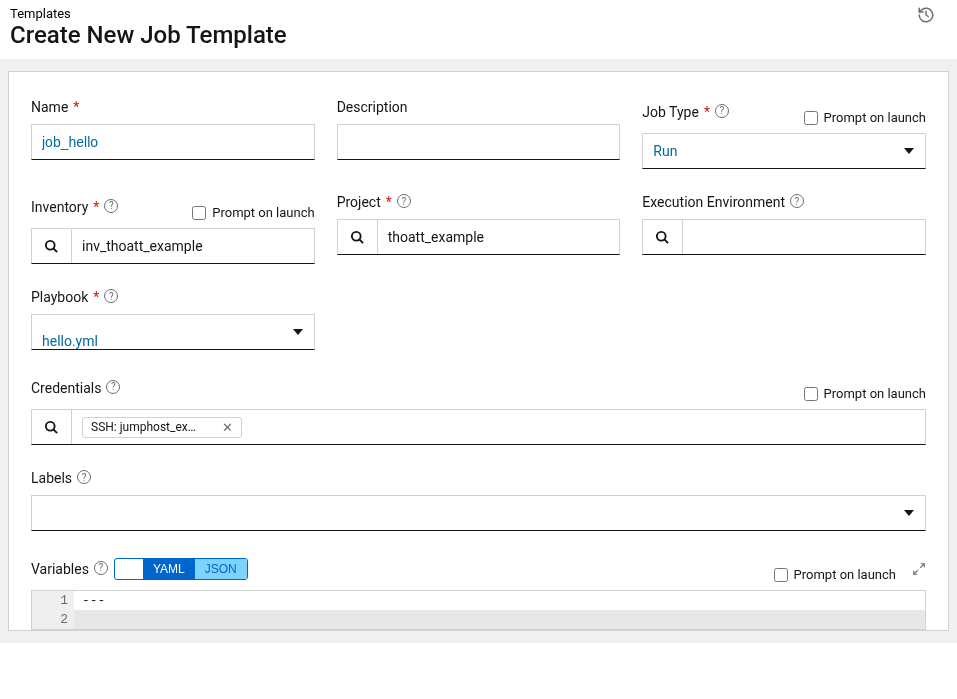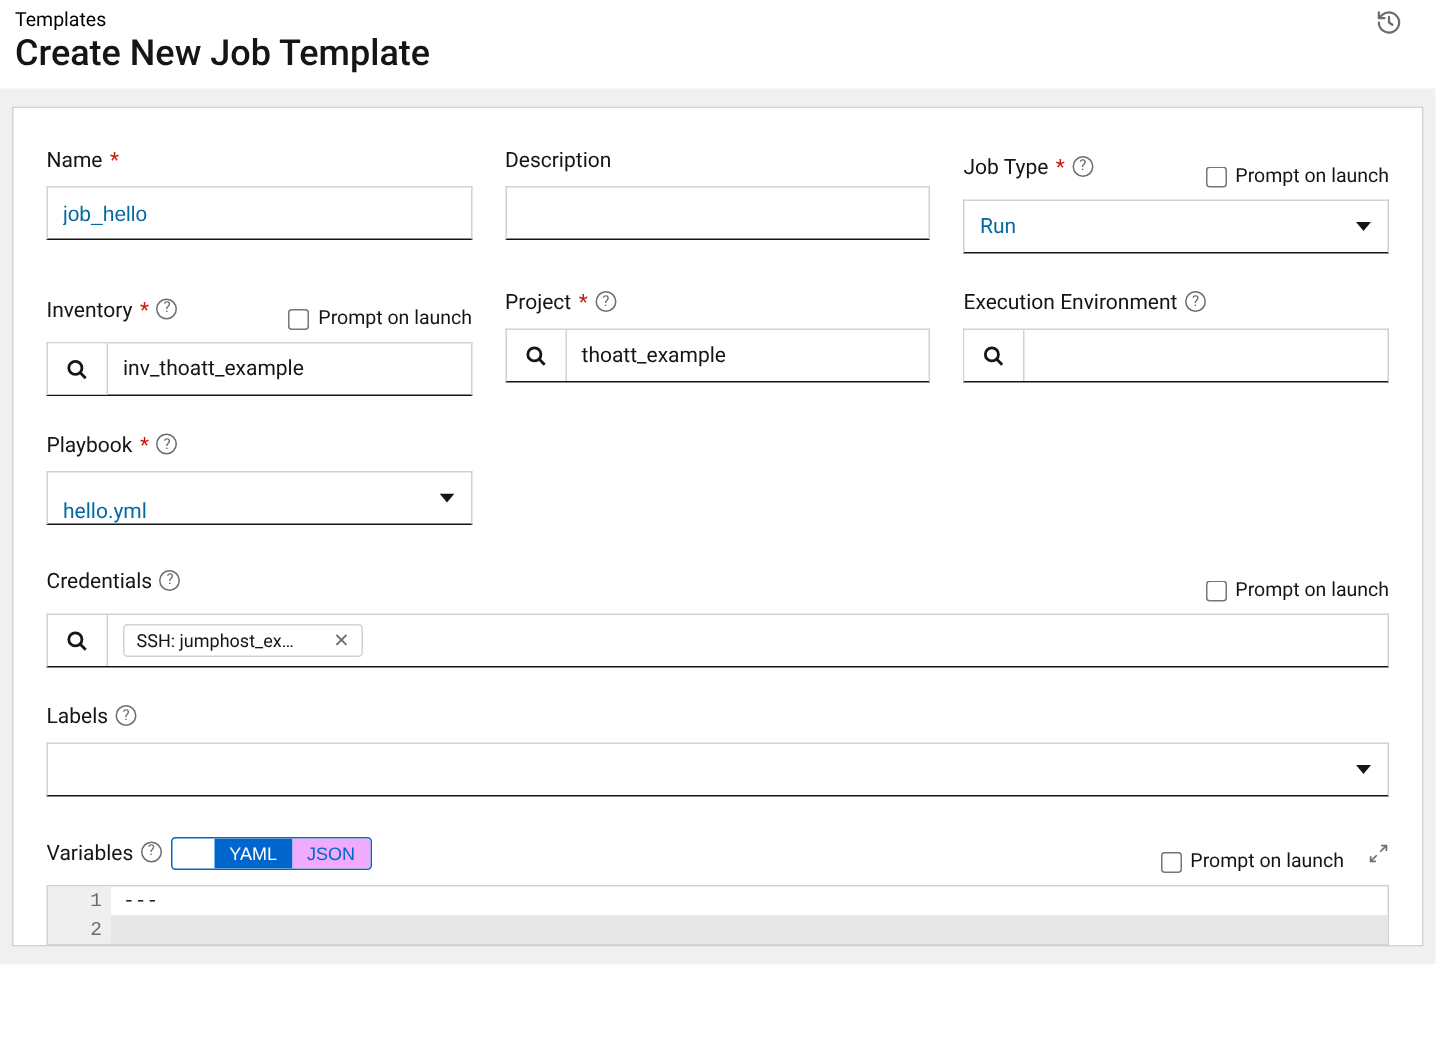--- a/index.html
+++ b/index.html
@@ -29,21 +29,21 @@
     .chip { display: inline-flex; align-items: center; gap: 24px; border: 1px solid #d2d2d2; border-radius: 3px; padding: 2px 8px; font-size: 12px; color: #151515; max-width: 160px; }
     .chip-text { white-space: nowrap; overflow: hidden; text-overflow: ellipsis; }
     .chip-x { color: #6a6e73; cursor: pointer; font-size: 13px; }
     .full-row { margin-bottom: 24px; }
     .labels-select { position: relative; }
     .labels-input { width: 100%; height: 36px; border: 1px solid #d2d2d2; border-bottom: 1px solid #151515; background: #fff; padding: 0 10px; }
     .labels-caret { position: absolute; right: 12px; top: 50%; transform: translateY(-50%); }
     .vars-head { display: flex; align-items: center; justify-content: space-between; margin-bottom: 8px; }
     .vars-left { display: flex; align-items: center; gap: 6px; }
     .toggle-group { display: inline-flex; border: 1px solid #06c; border-radius: 3px; overflow: hidden; font-size: 12px; }
-    .toggle-group button { border: none; padding: 3px 10px; cursor: pointer; background: #f0abfc; color: #06c; font-size: 12px; }
+    .toggle-group button { border: none; padding: 3px 10px; cursor: pointer; background: #7dd3fc; color: #06c; font-size: 12px; }
     .toggle-group button.active { background: #06c; color: #fff; margin-left: 28px; }
     .vars-right { display: flex; align-items: center; gap: 16px; }
     .expand-btn { color: #6a6e73; cursor: pointer; }
     .editor { border: 1px solid #d2d2d2; border-top: 1px solid #d2d2d2; font-family: "Courier New", monospace; font-size: 13px; }
     .editor-line { display: flex; }
     .gutter { width: 42px; background: #efefef; color: #6a6e73; text-align: right; padding: 2px 6px; user-select: none; }
     .code { flex: 1; padding: 2px 8px; }
     .code.current { background: #e7e7e7; }
     svg { display: block; }
   </style>

